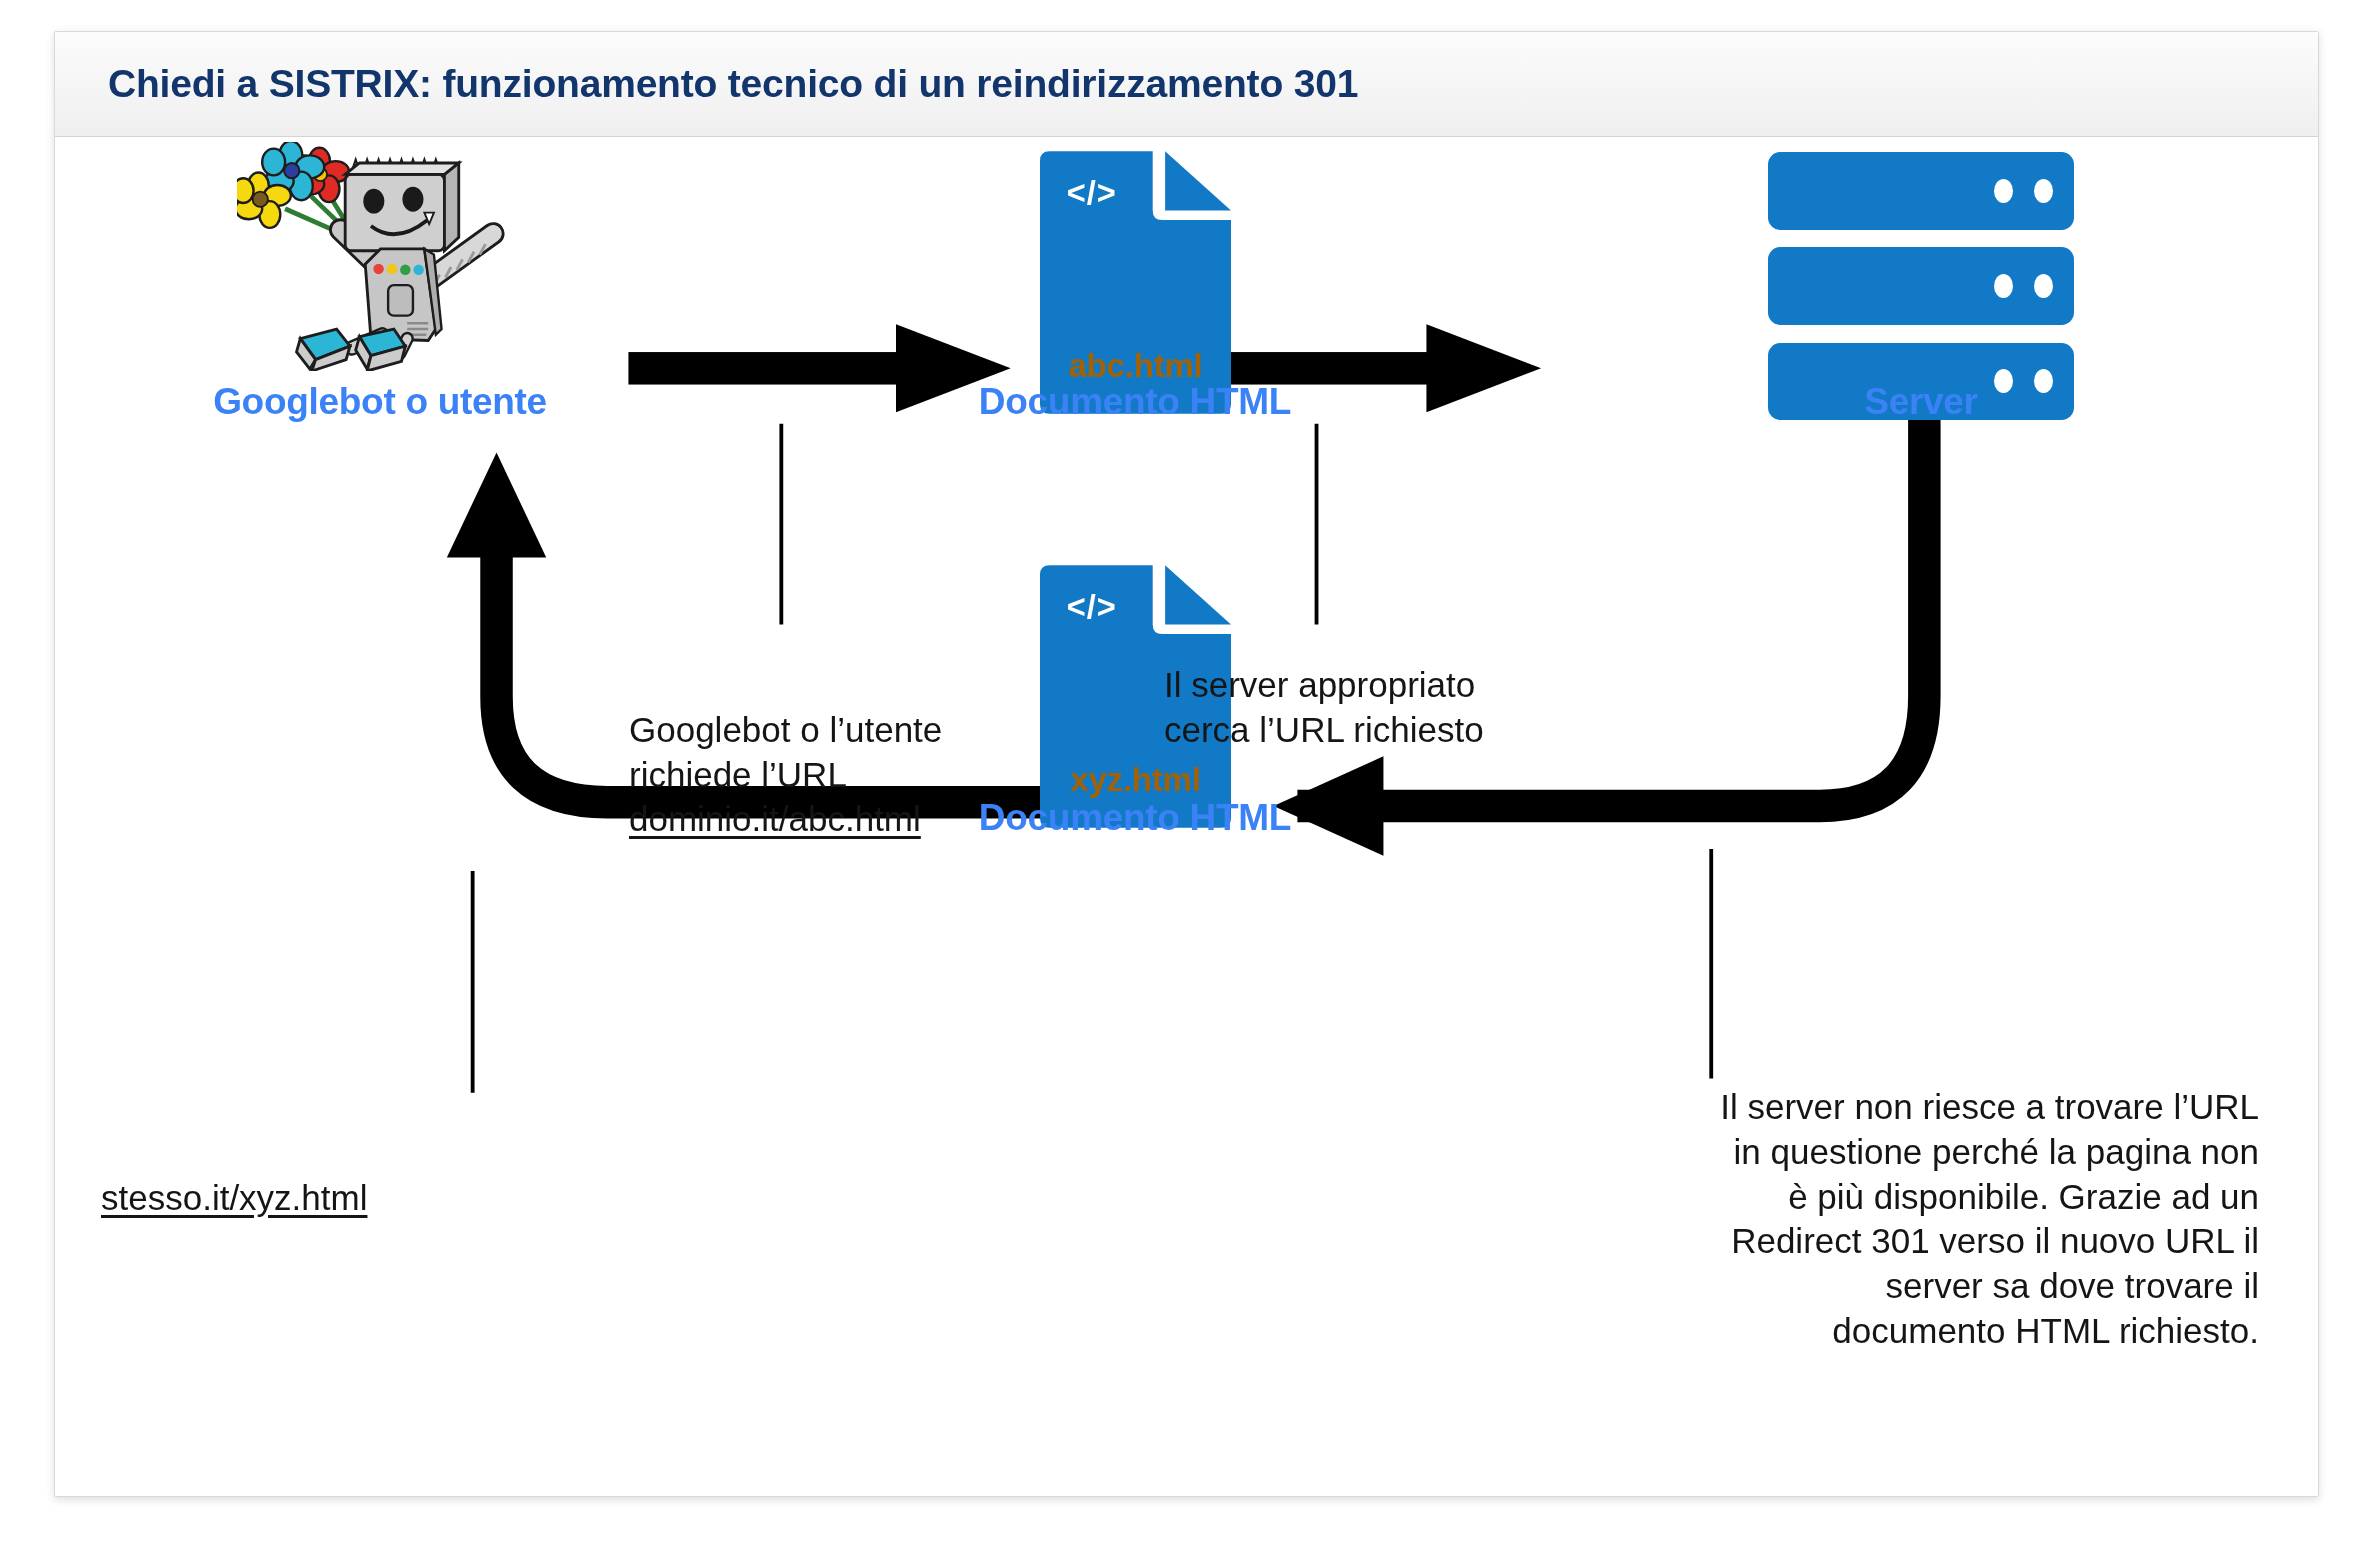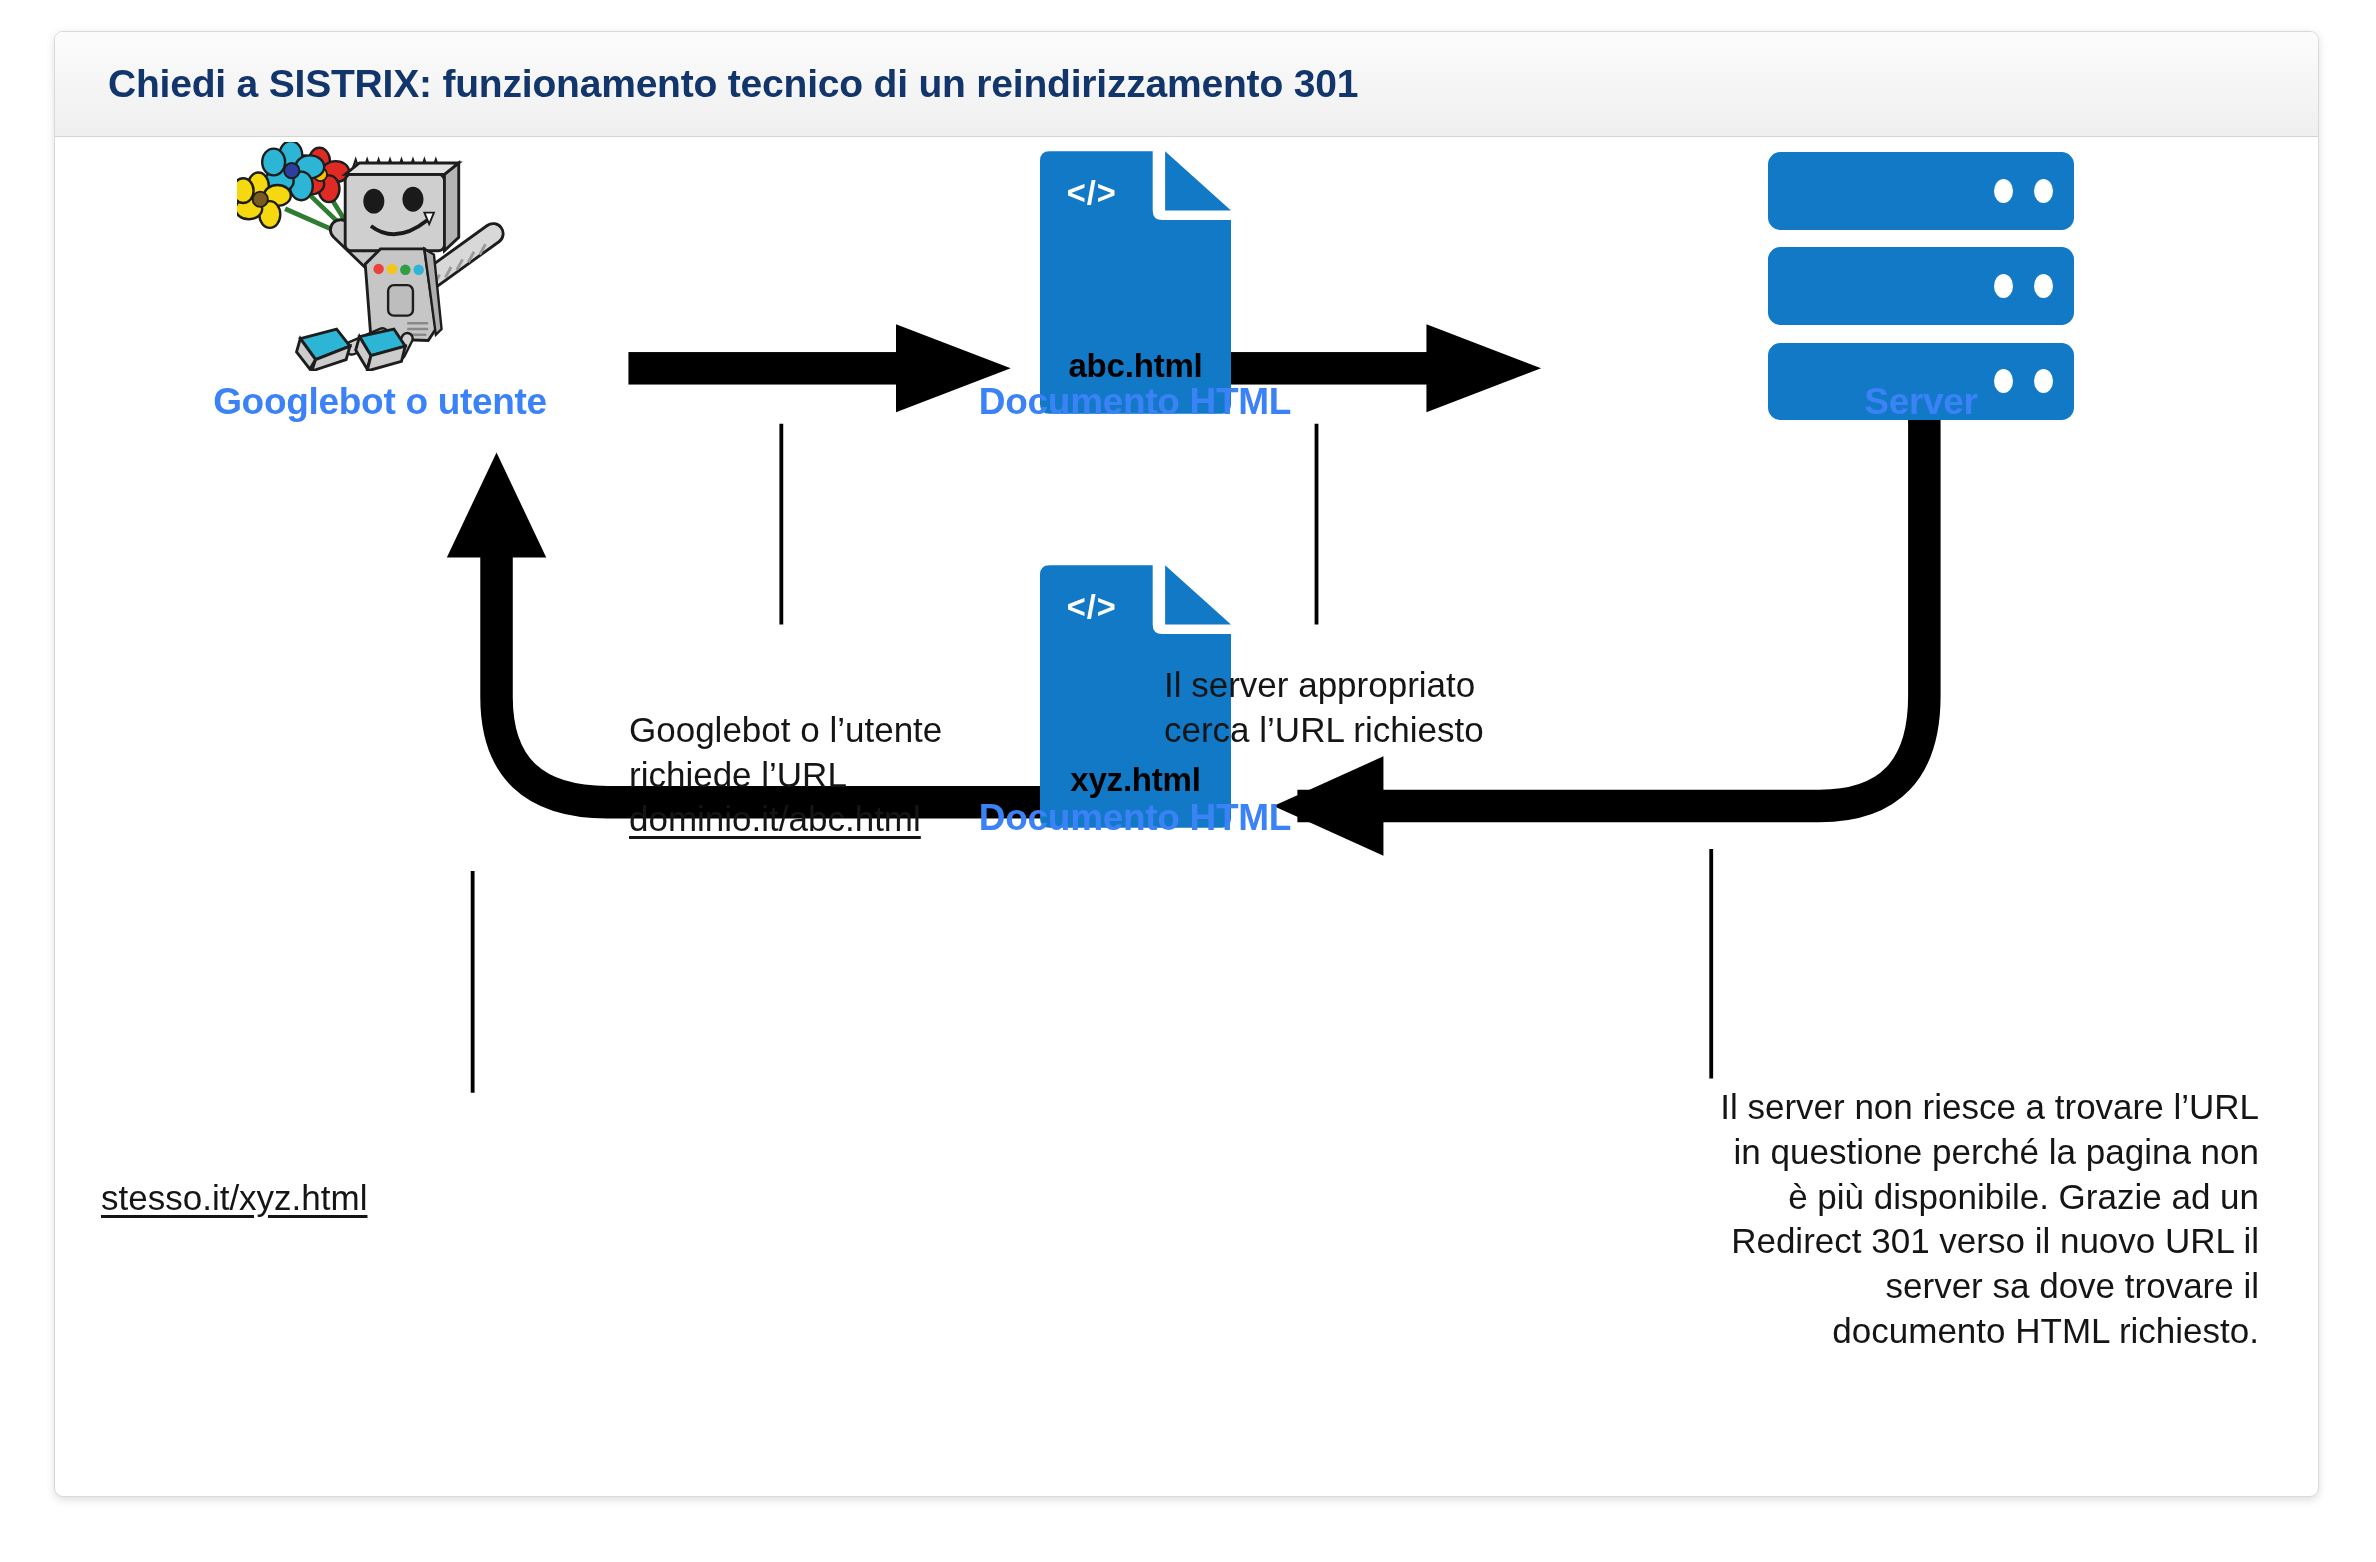--- a/index.html
+++ b/index.html
@@ -17,21 +17,21 @@
 
   
   #card {
     position: absolute;
     left: 54px;
     top: 31px;
     width: 2265px;
     height: 1466px;
     background: #ffffff;
     border: 1px solid #d9d9d9;
-    border-radius: 9px;
+    border-radius: 2px;
     box-shadow: 0 2.9px 8.6px rgba(0,0,0,0.13);
     box-sizing: border-box;
     overflow: hidden;
   }
 
   
   #header {
     position: absolute;
     left: 0;
     top: 0;
@@ -106,21 +106,21 @@
     font-weight: bold;
     font-size: 32.5px;
     letter-spacing: 1px;
   }
   .doc .doc-name {
     position: absolute;
     left: 0;
     right: 0;
     bottom: 11%;
     text-align: center;
-    color: #000000;
+    color: #a16207;
     font-weight: bold;
     font-size: 33px;
     letter-spacing: -0.2px;
   }
 
   
   .server {
     position: absolute;
     display: flex;
     flex-direction: column;

